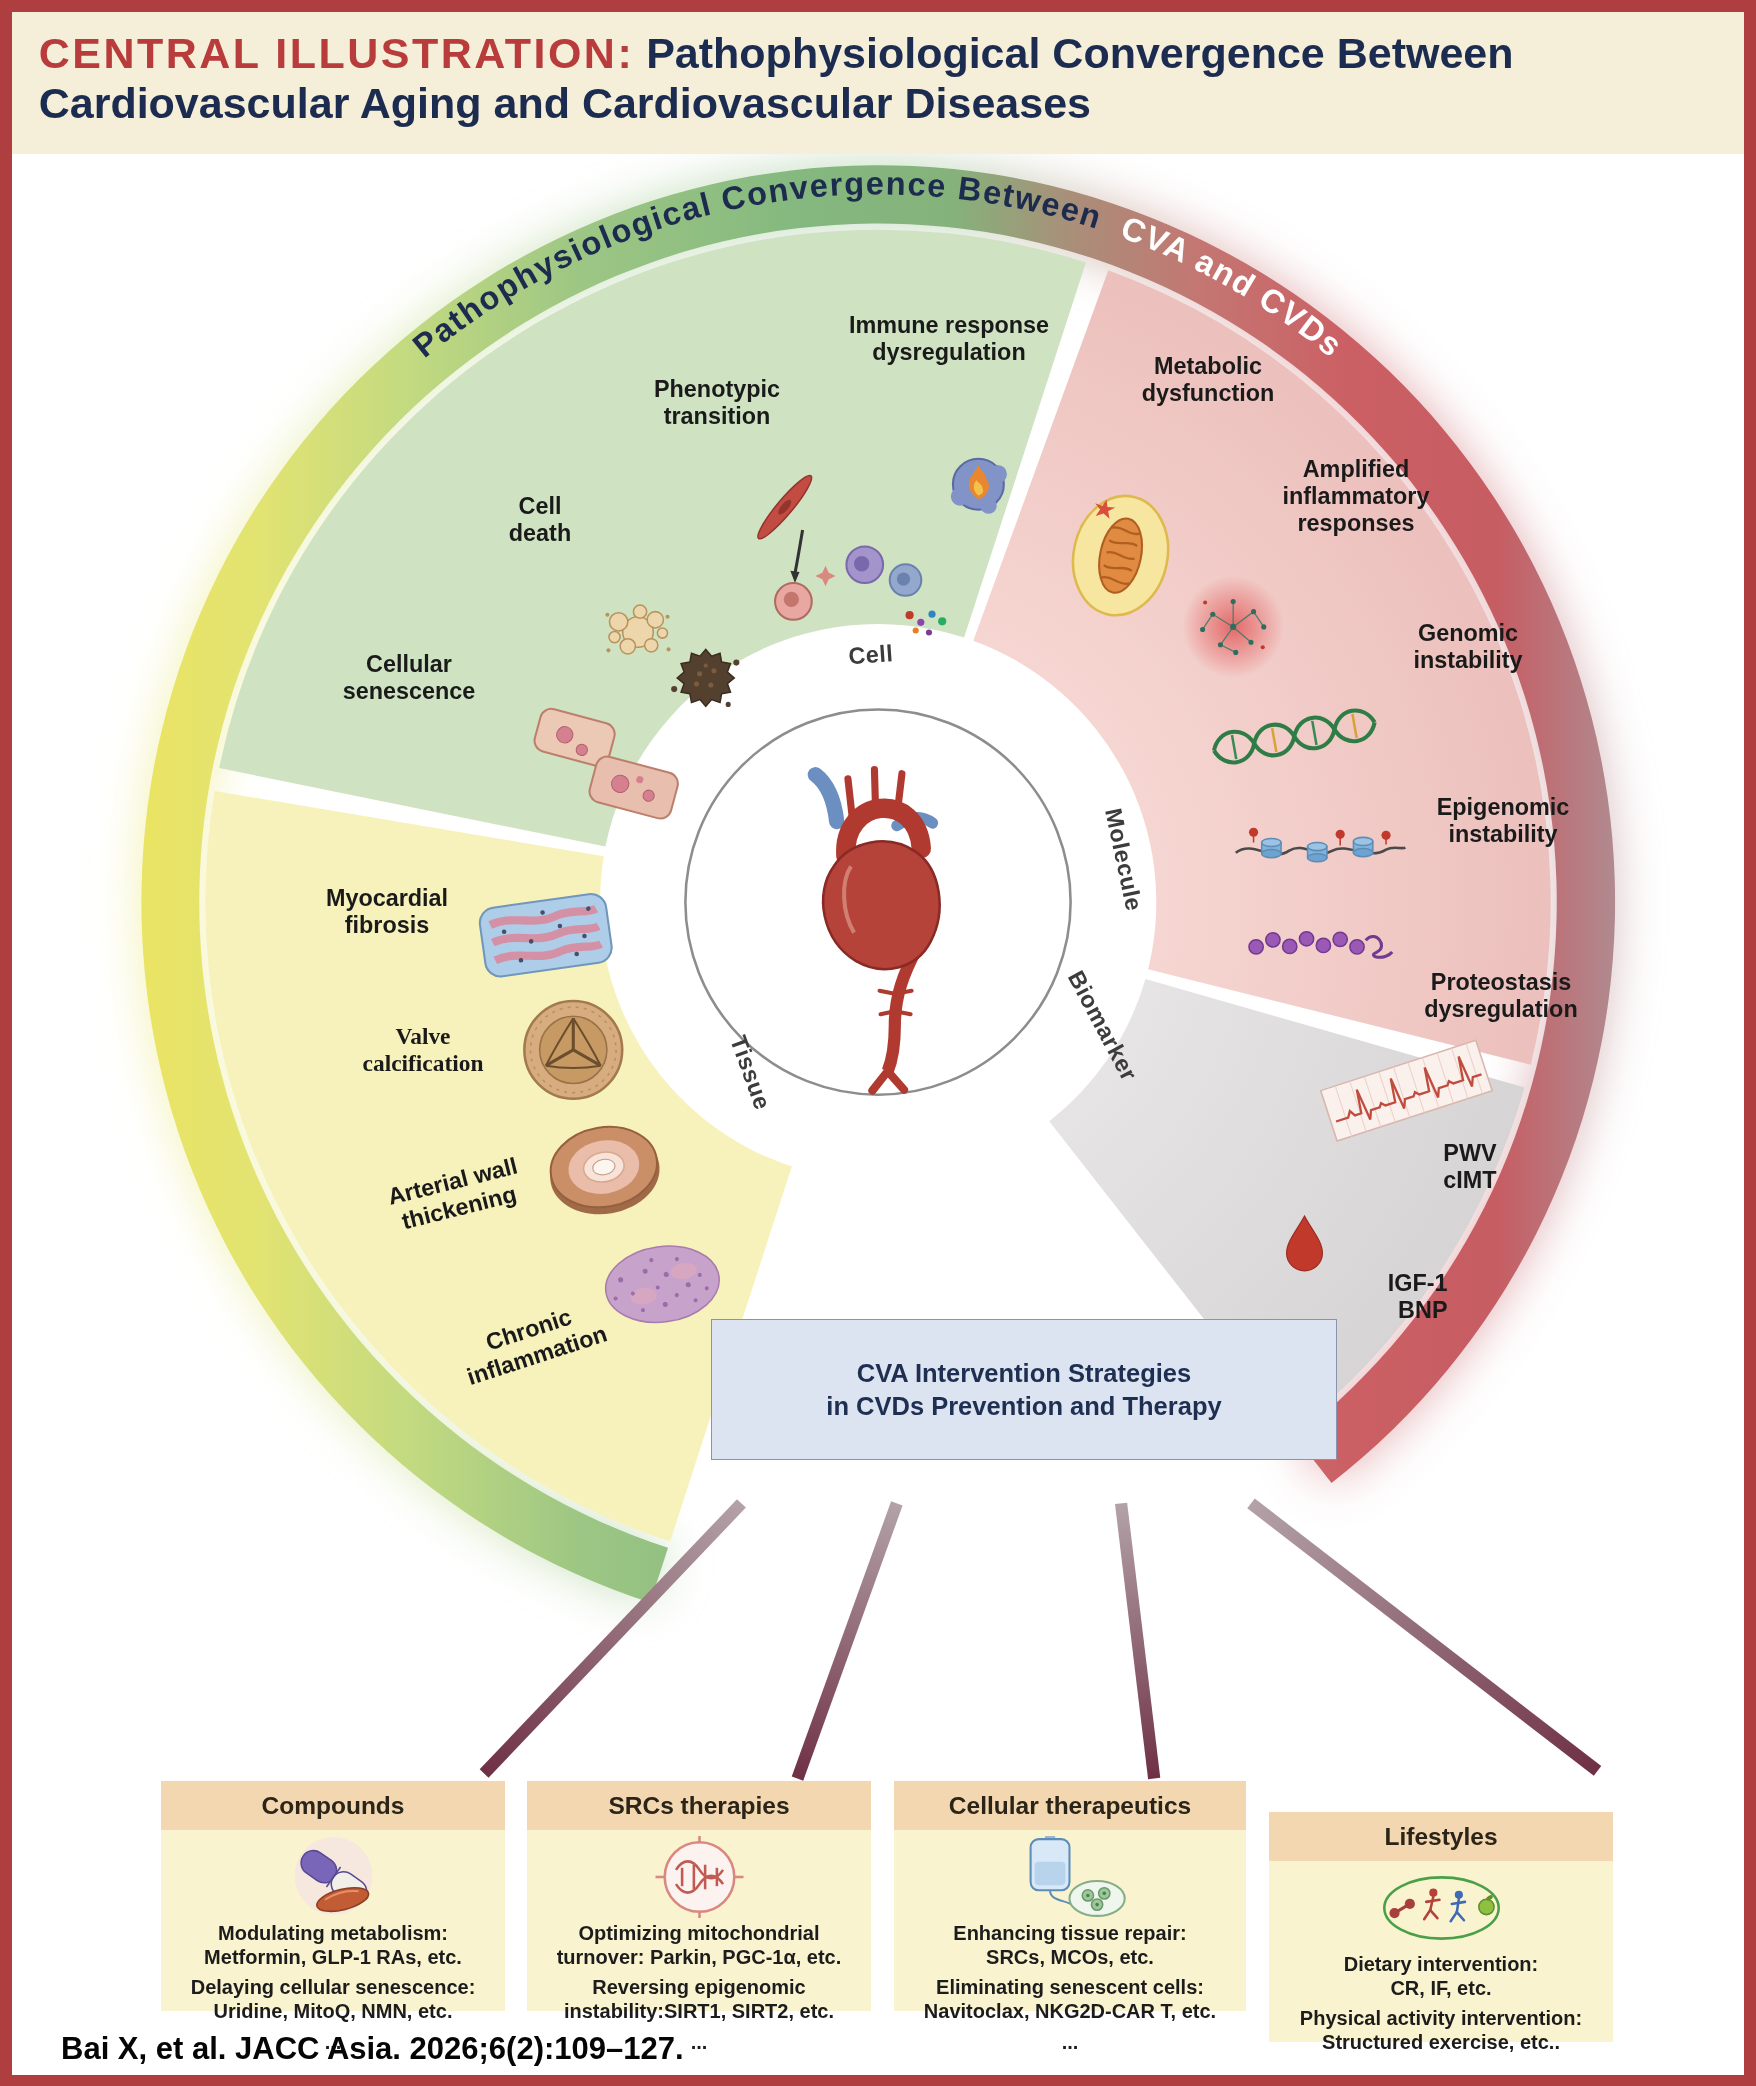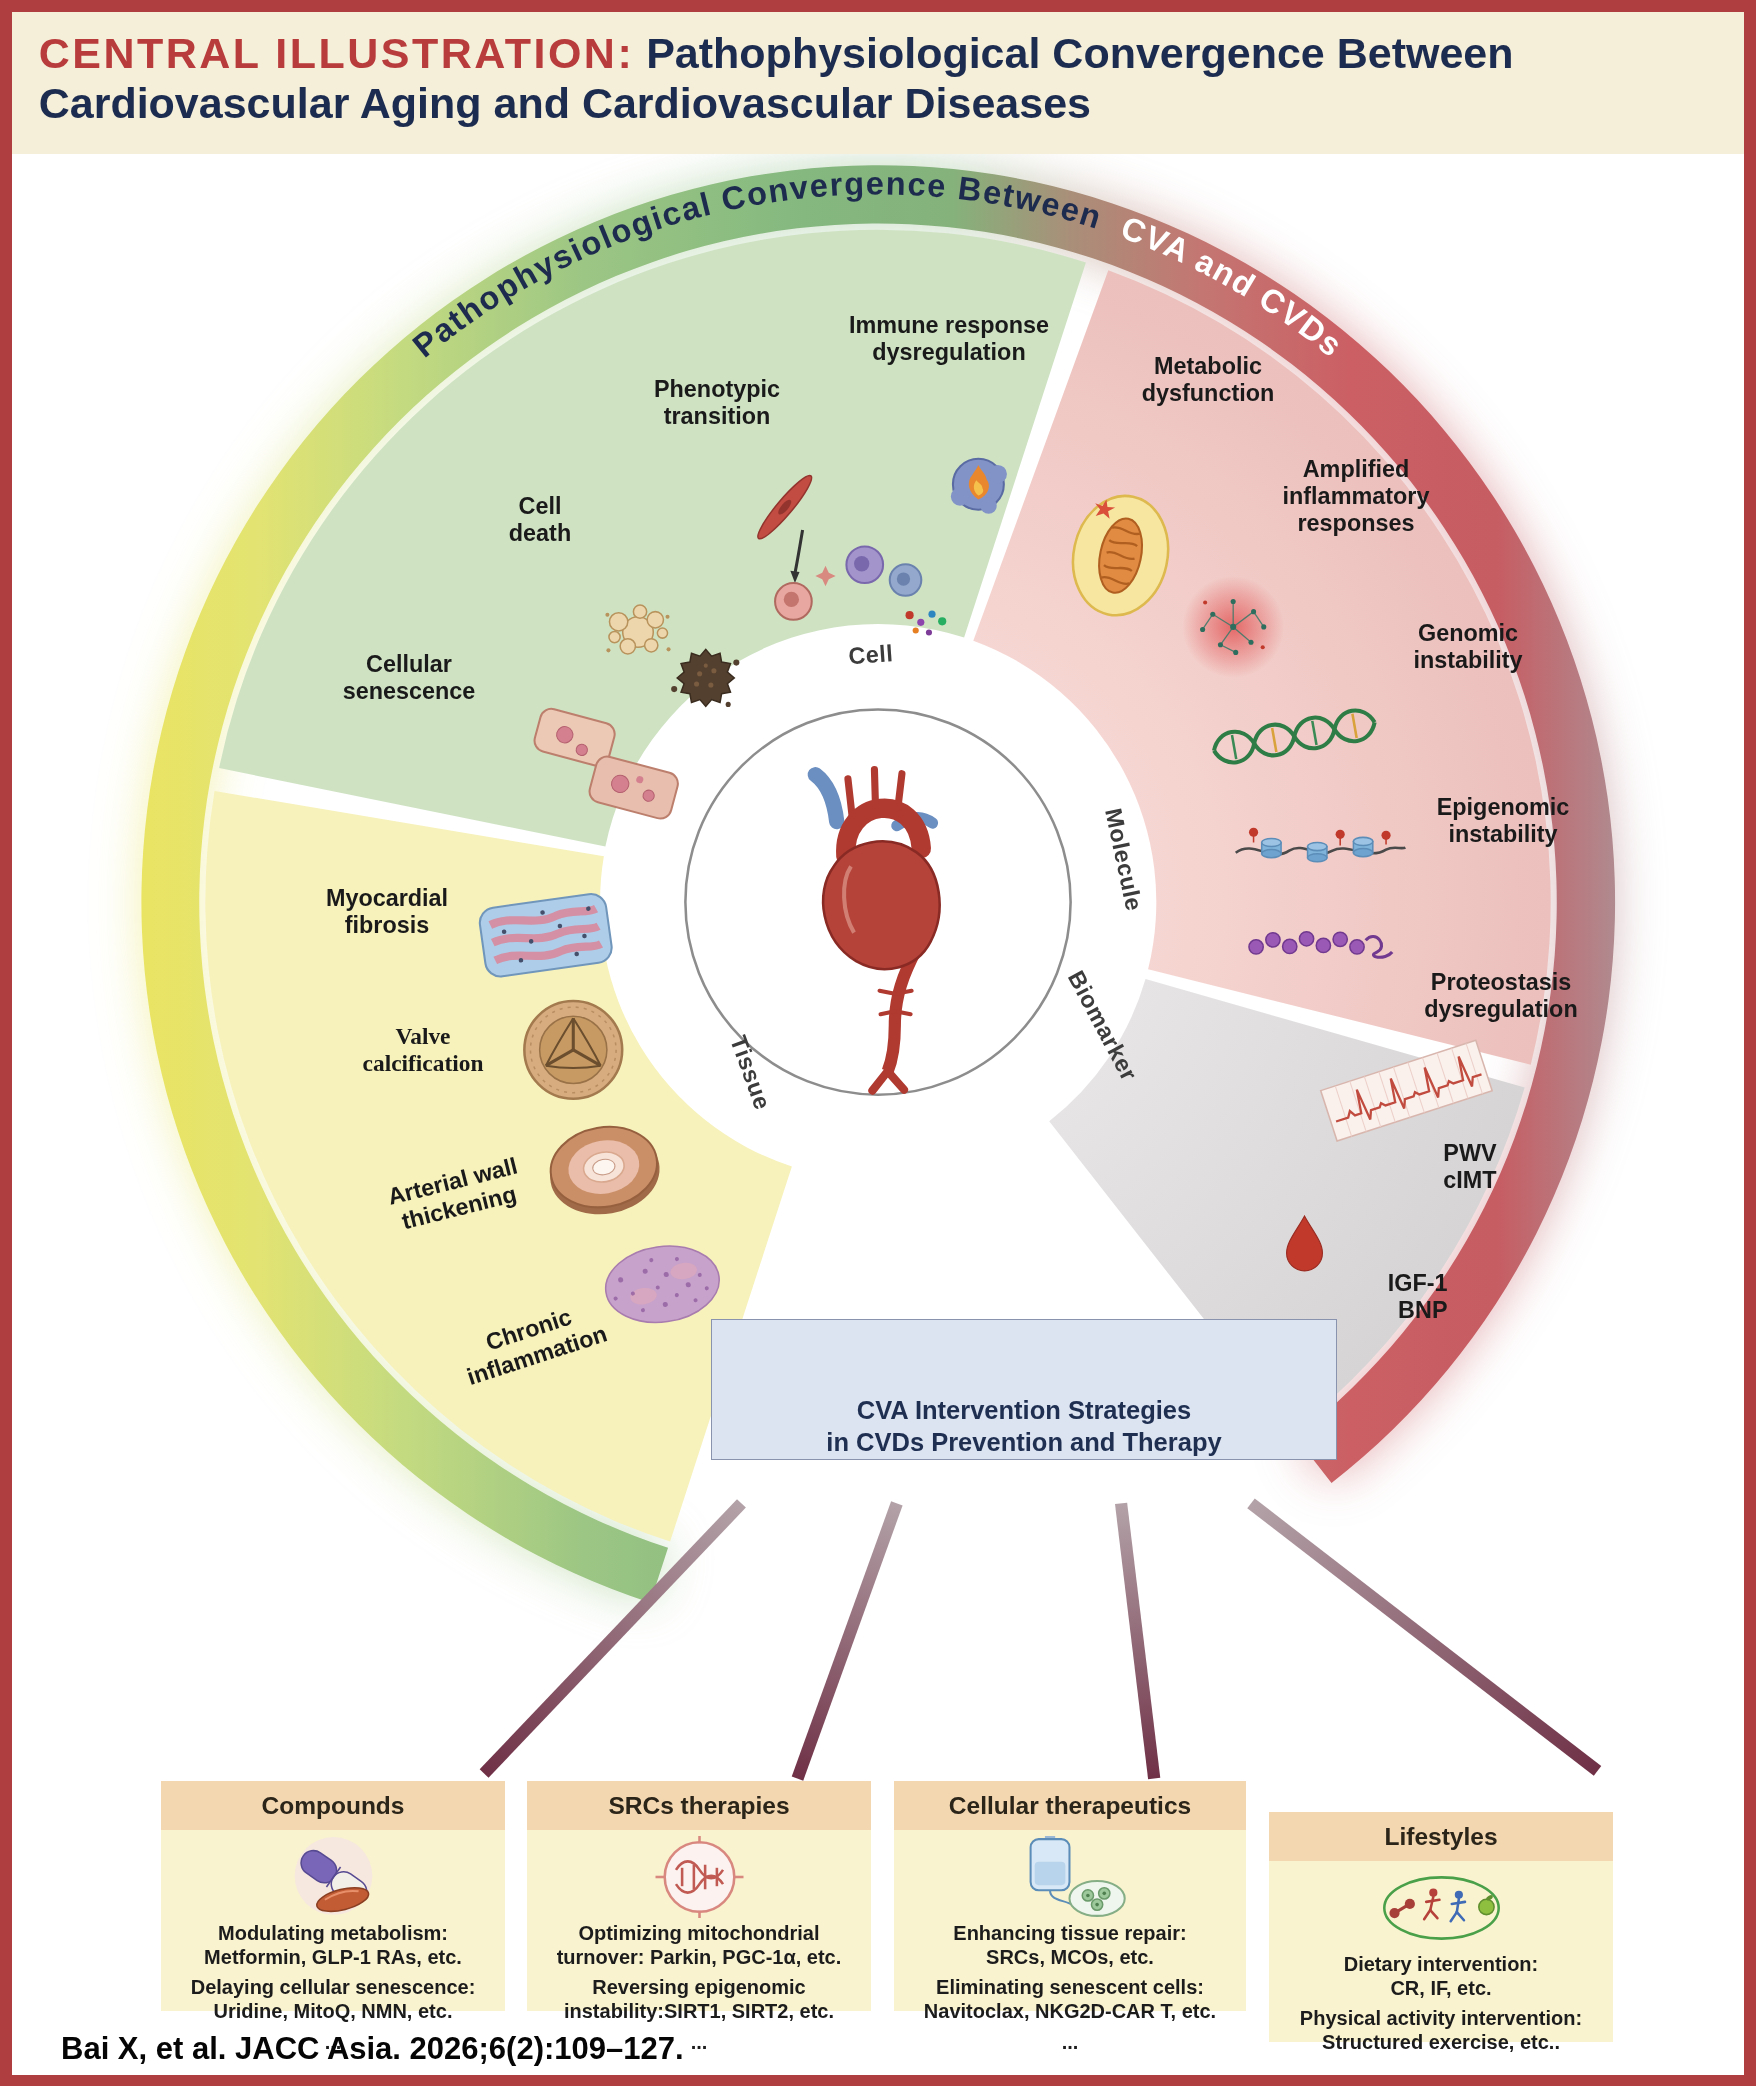--- a/index.html
+++ b/index.html
@@ -8,21 +8,21 @@
   .frame-border{position:absolute;inset:0;border:12.2px solid #ae3e3f;pointer-events:none;z-index:50;}
   .fig-header{position:absolute;left:12.2px;top:12.2px;width:1732px;height:142px;background:#f5eed8;z-index:5;}
   .fig-header .titlewrap{width:1672px;padding:17.3px 0 0 26.5px;font-size:43px;font-weight:bold;line-height:1.16;}
   .hlabel{color:#b93c3c;letter-spacing:2.5px;}
   .htitle{color:#1c2c50;}
   .canvas-svg{position:absolute;left:0;top:0;width:1756px;height:2087px;z-index:1;}
   .slabel{position:absolute;transform:translate(-50%,-50%);text-align:center;font-weight:600;
           font-size:23.4px;line-height:1.16;color:#1a1a1a;z-index:10;}
   .intervention{position:absolute;left:711px;top:1319px;width:626px;height:141px;background:#dce3f1;
                 border:1.5px solid #8a93ad;box-sizing:border-box;display:flex;flex-direction:column;
-                align-items:center;justify-content:flex-end;z-index:12;}
+                align-items:center;justify-content:center;z-index:12;}
   .intervention div{font-size:25.5px;font-weight:600;color:#1e2f52;line-height:1.28;text-align:center;}
   .bbox{position:absolute;top:1781px;height:230px;background:#faf3cf;z-index:10;display:flex;flex-direction:column;}
   .bhead{height:49px;background:#f2d7b0;display:flex;align-items:center;justify-content:center;
          font-size:24.5px;font-weight:bold;color:#2b2418;flex:0 0 auto;}
   .bicon{height:87px;flex:0 0 auto;display:flex;align-items:center;justify-content:center;padding-top:3.1px;}
   .btext{flex:1;text-align:center;font-size:20px;font-weight:600;color:#1c1c1c;line-height:1.18;padding:0 7.1px;}
   .btext p{margin:2px 0 7.1px 0;}
   .btext p.last{margin-bottom:0;}
   .citation{position:absolute;left:61px;top:2031px;font-size:31px;font-weight:bold;color:#050505;z-index:10;}
   .ringtext{font-size:46px;font-weight:600;fill:#3c3c3c;letter-spacing:1px;}

